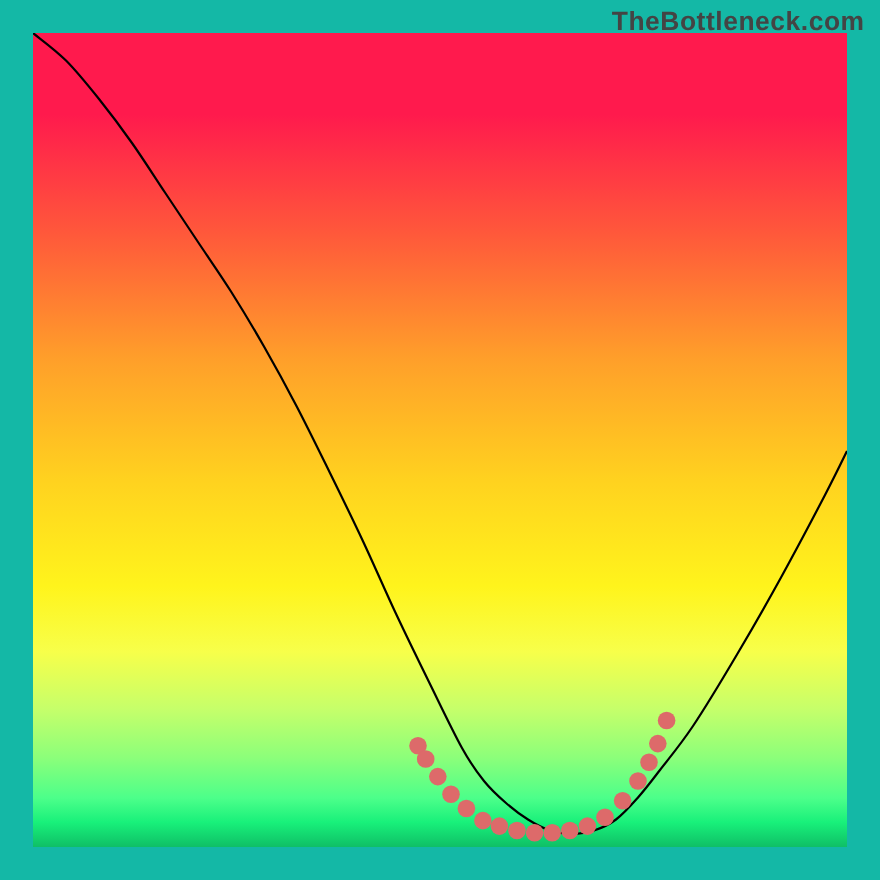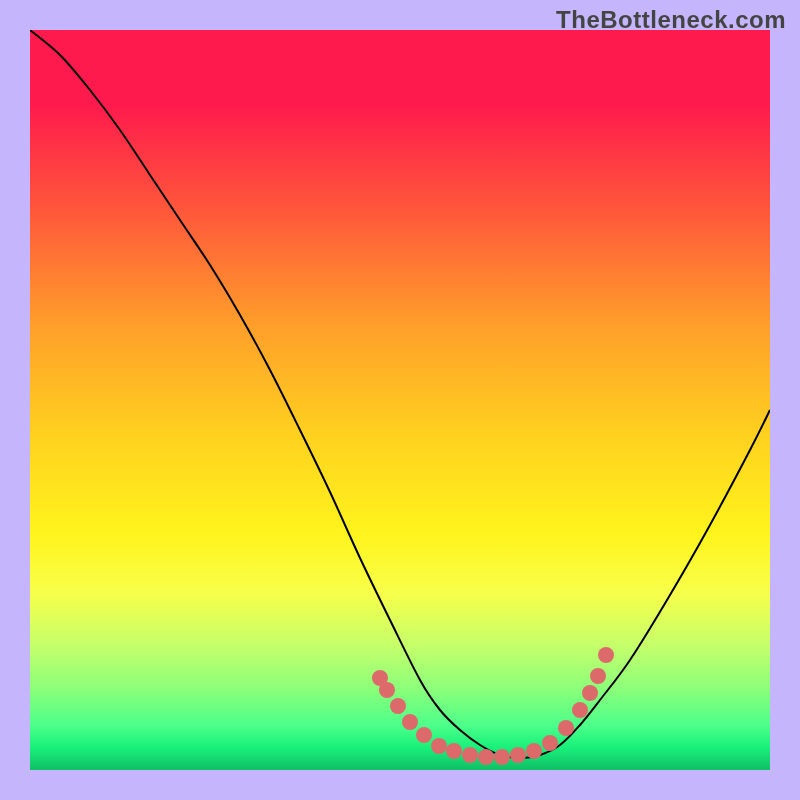--- a/index.html
+++ b/index.html
@@ -2,21 +2,21 @@
 <html><head>
 <meta charset="utf-8">
 <style>
   * { margin: 0; padding: 0; box-sizing: border-box; }
   html, body { width: 800px; height: 800px; overflow: hidden; }
   body { font-family: Arial, Helvetica, sans-serif; background: #000; }
   .stage {
     position: relative;
     width: 800px;
     height: 800px;
-    background: #c4b5fd;
+    background: #14b8a6;
   }
   .watermark {
     position: absolute;
     top: 6px;
     right: 14px;
     color: #444;
     font-size: 24px;
     font-weight: 600;
     letter-spacing: 0.5px;
     z-index: 5;

